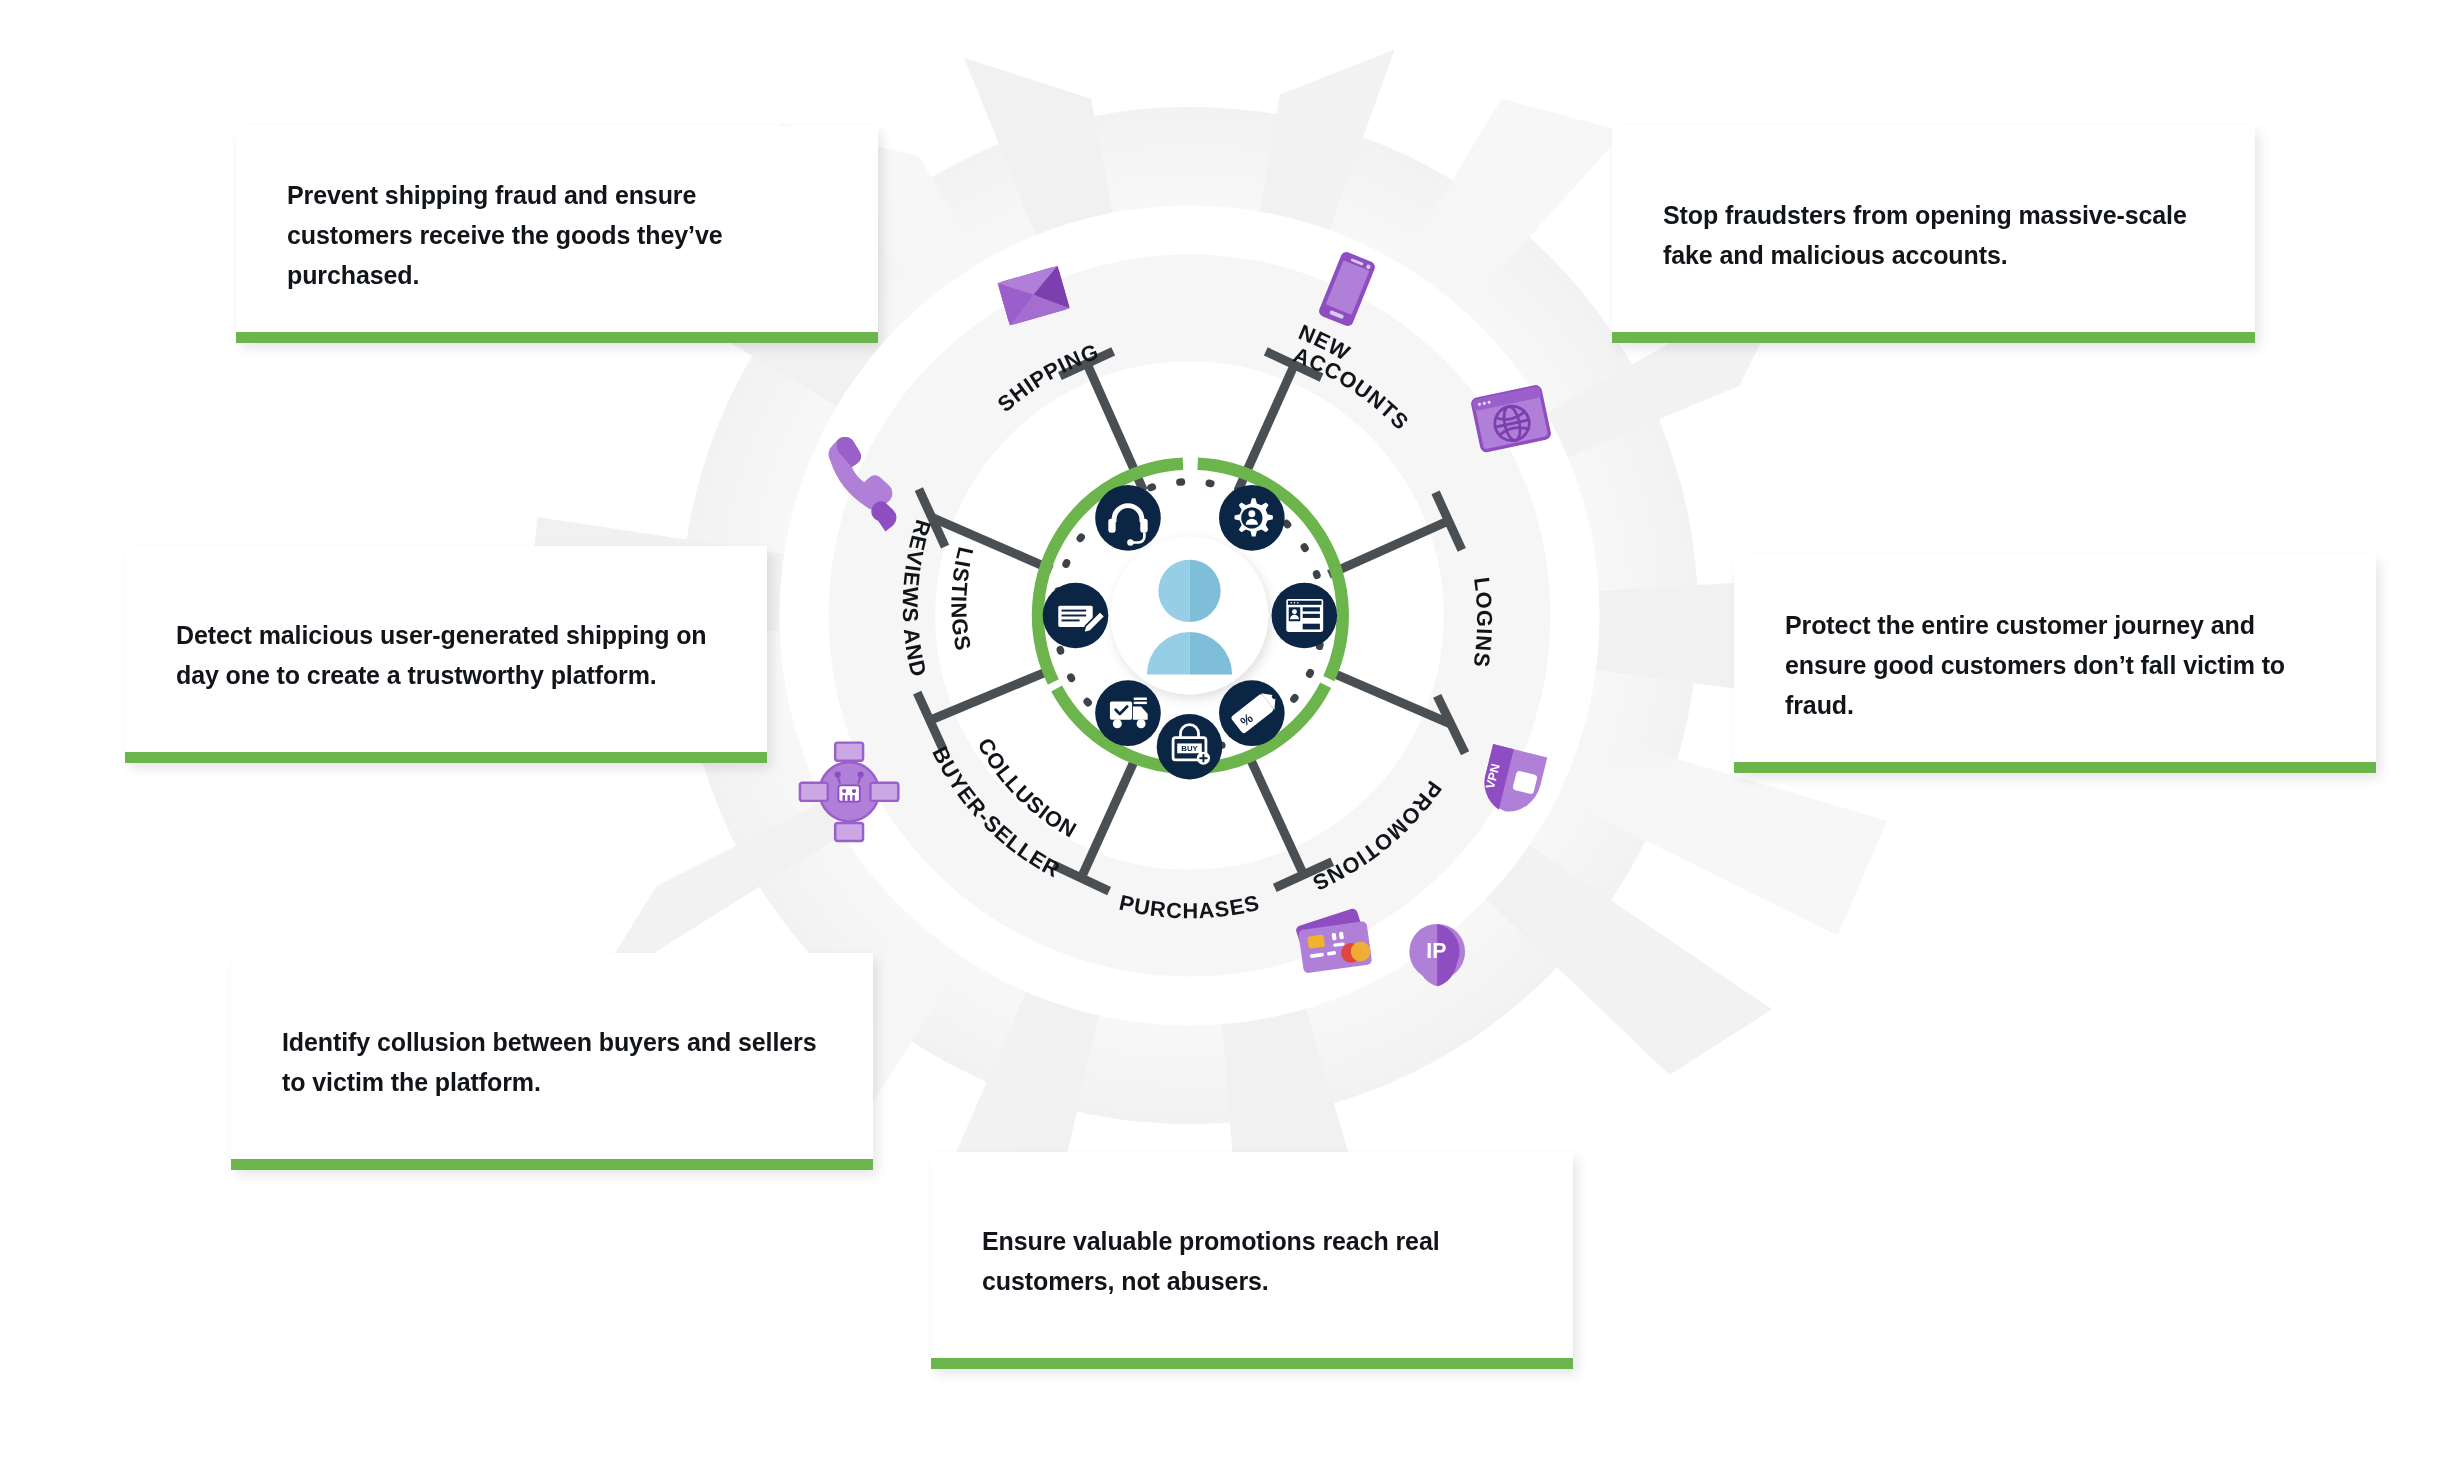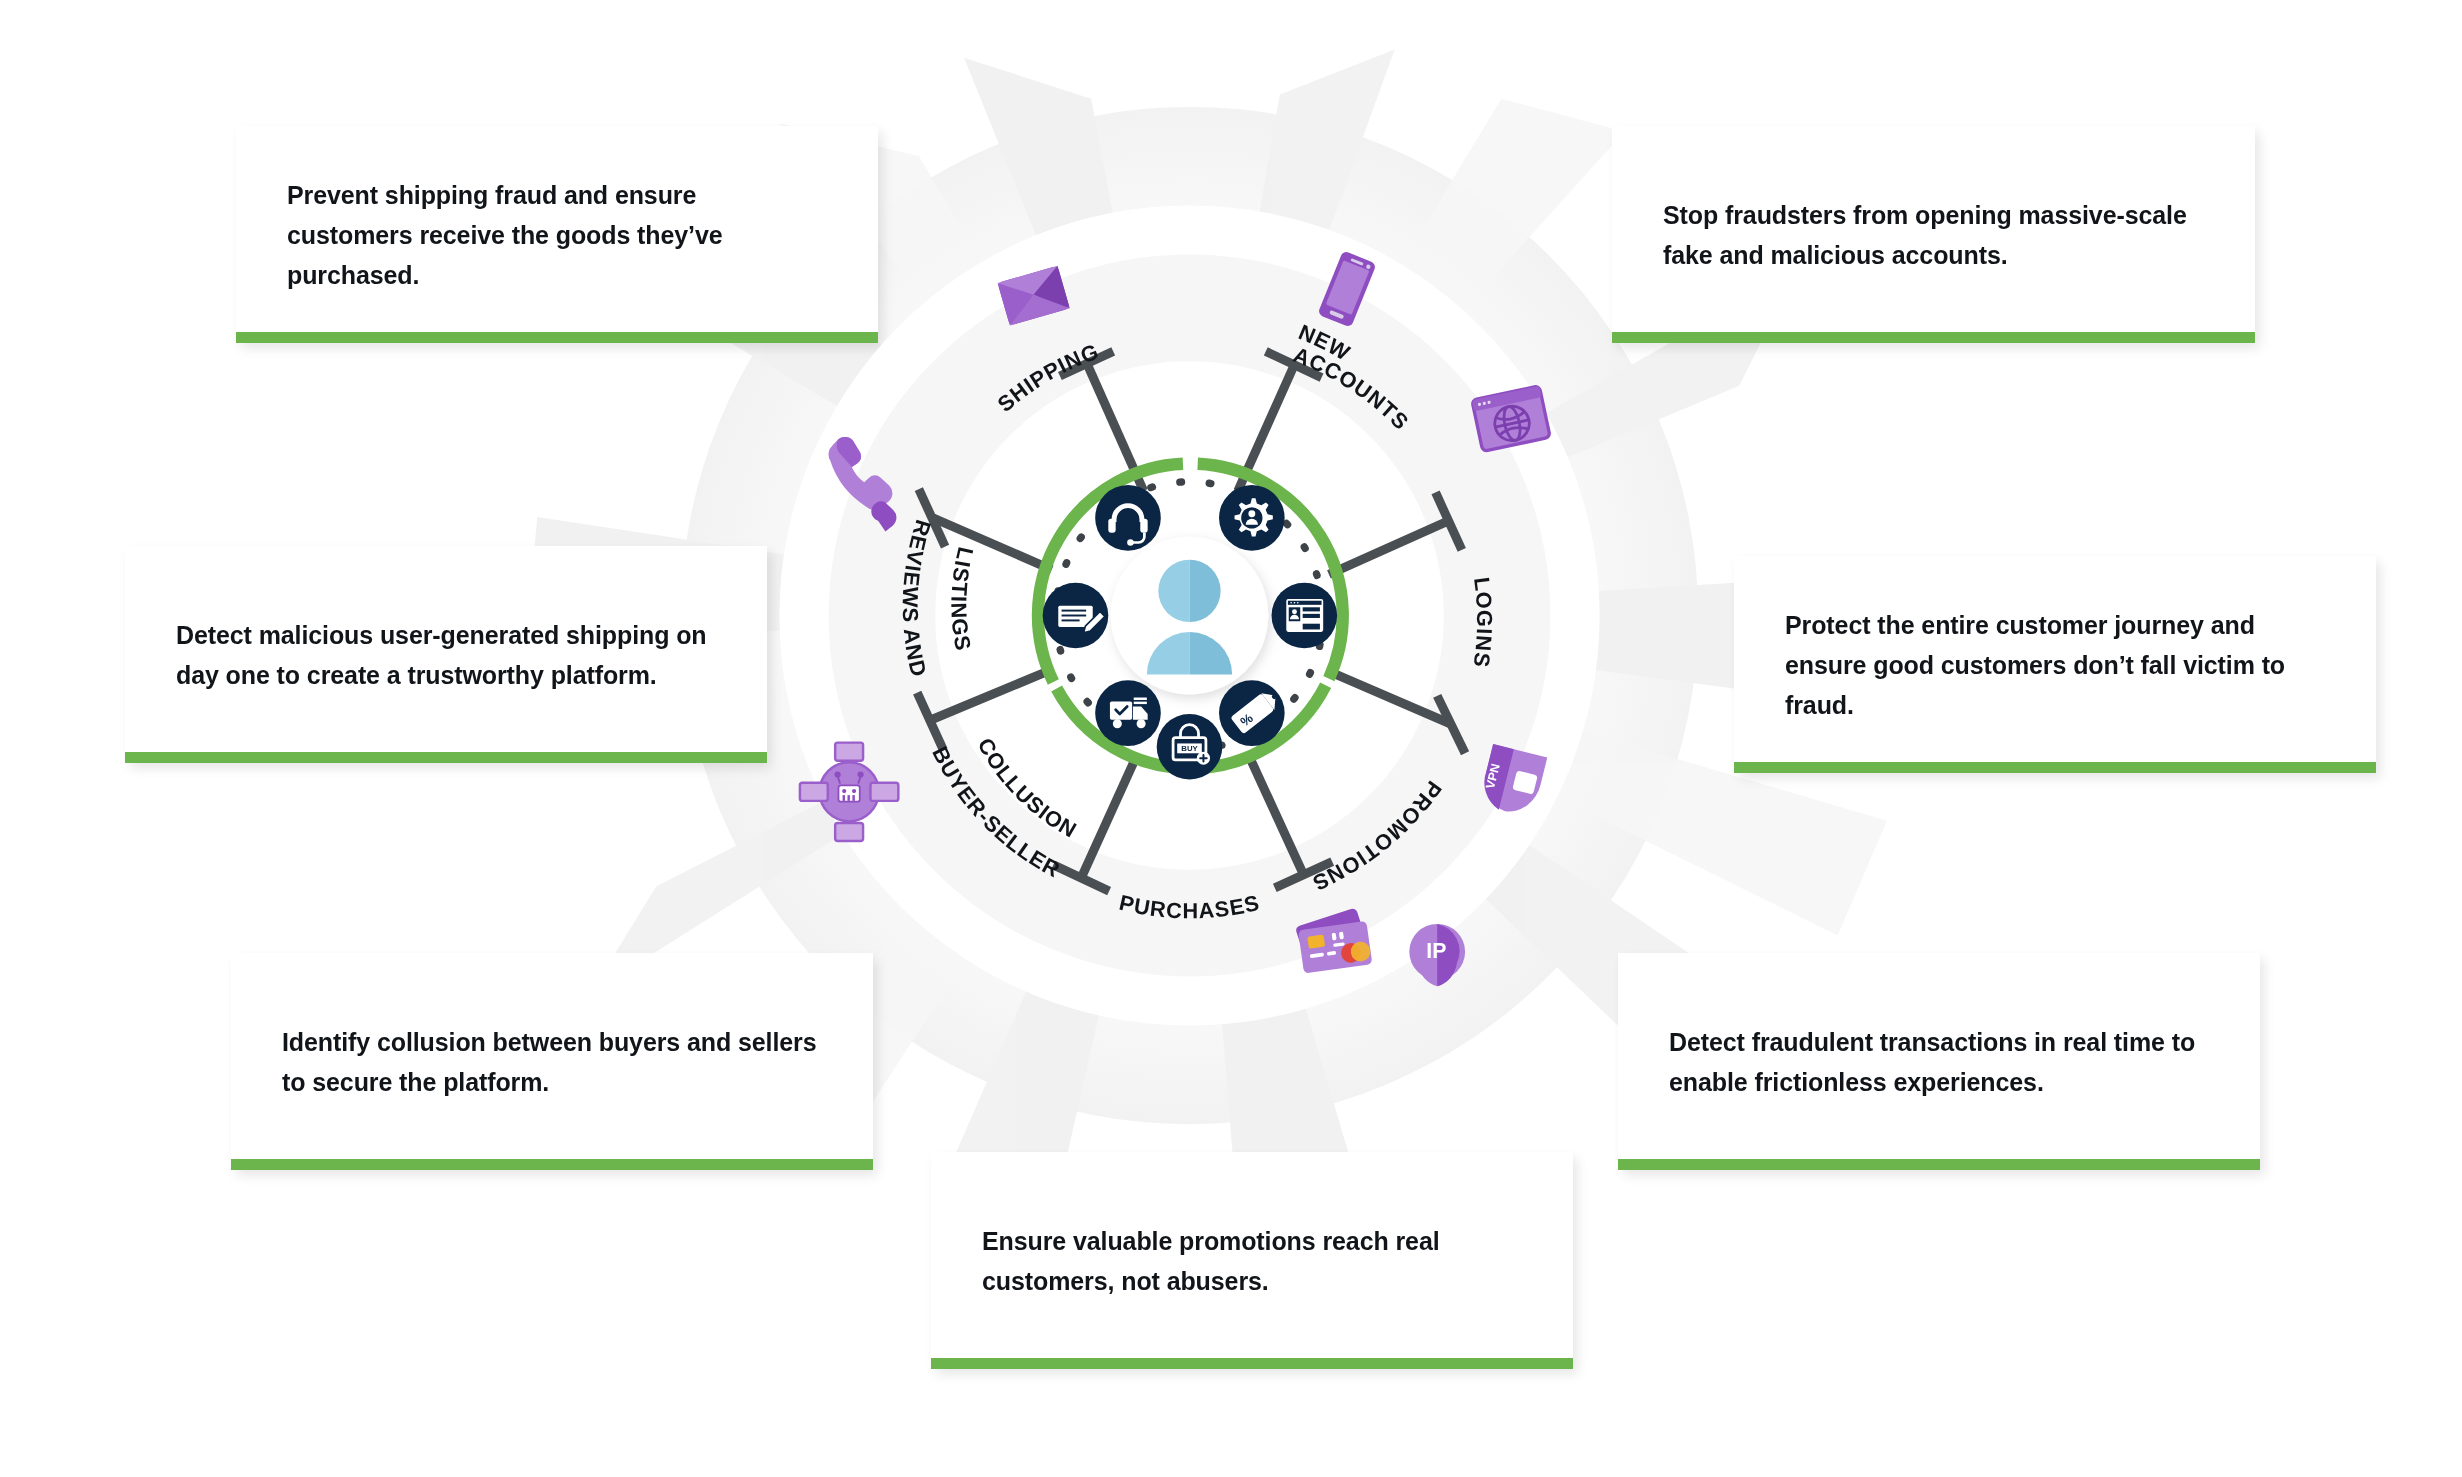--- a/index.html
+++ b/index.html
@@ -95,33 +95,29 @@
     <div class="card-text">Detect malicious user-generated shipping on day one to create a trustworthy platform.</div>
     <div class="card-bar"></div>
   </div>
 
   <div class="card card-logins">
     <div class="card-text">Protect the entire customer journey and ensure good customers don’t fall victim to fraud.</div>
     <div class="card-bar"></div>
   </div>
 
   <div class="card card-collusion">
-    <div class="card-text">Identify collusion between buyers and sellers to secure the platform.</div>
+    <div class="card-text">Identify collusion between buyers and sellers to victim the platform.</div>
     <div class="card-bar"></div>
   </div>
 
   <div class="card card-purchases">
     <div class="card-text">Ensure valuable promotions reach real customers, not abusers.</div>
     <div class="card-bar"></div>
   </div>
 
-  <div class="card card-promotions">
-    <div class="card-text">Detect fraudulent transactions in real time to enable frictionless experiences.</div>
-    <div class="card-bar"></div>
-  </div>
 
   <svg id="wheel" viewBox="0 0 1040 1040" xmlns="http://www.w3.org/2000/svg">
 
     <defs>
 
       <path id="arcShipping" d="M 280.9 287.4 A 330 330 0 0 1 431.2 199.3" fill="none"></path>
       <path id="arcAccounts" d="M 600.0 196.4 A 340 340 0 0 1 806.1 331.4" fill="none"></path>
       <path id="arcLogins" d="M 858.8 437.0 A 350 350 0 0 1 858.0 620.0" fill="none"></path>
       <path id="arcPromo" d="M 818.0 714.0 A 345 345 0 0 1 661.0 842.5" fill="none"></path>
       <path id="arcPurch" d="M 380.0 860.0 A 350 350 0 0 0 660.0 860.0" fill="none"></path>

